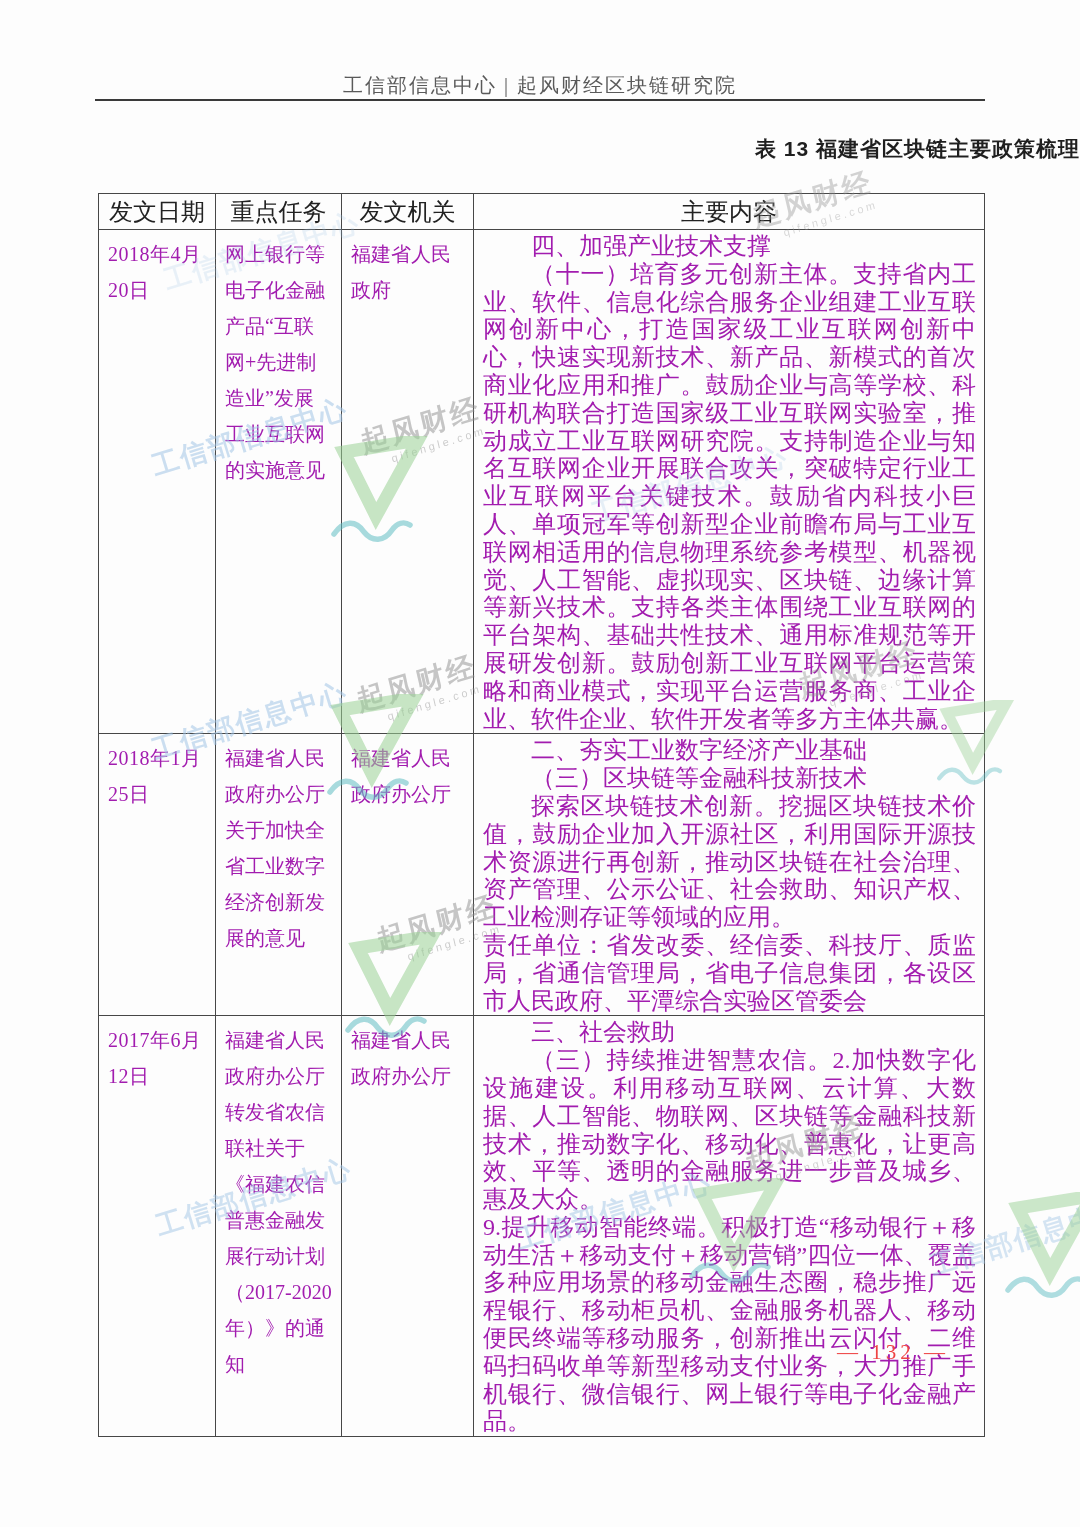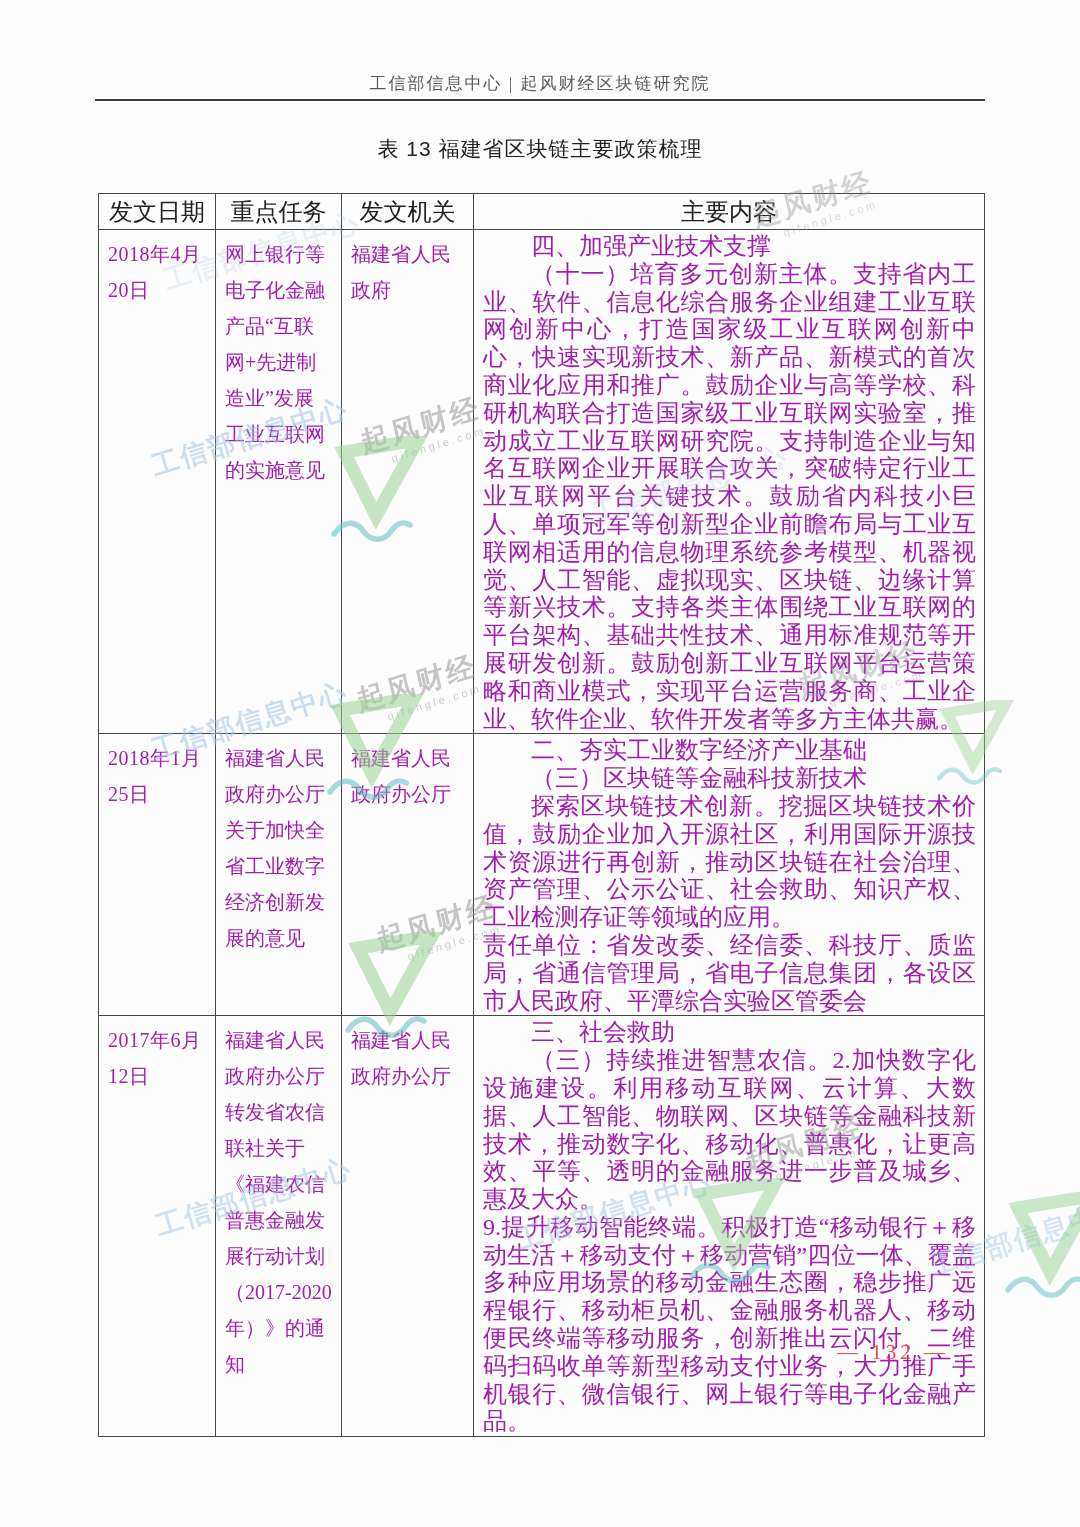--- a/index.html
+++ b/index.html
@@ -4,30 +4,30 @@
 <style>
   html,body{margin:0;padding:0;background:#e8e8e8;}
   .page{
     position:relative;width:1080px;height:1527px;margin:0 auto;
     background:#fdfdfd;overflow:hidden;
     font-family:"Liberation Serif","DejaVu Serif",serif;color:#2f2f2f;
   }
   
   .doc-header{
     position:absolute;left:0;top:72px;width:100%;text-align:center;
-    font-size:17px;color:#5a5a5a;letter-spacing:2px;
+    font-size:20px;color:#5a5a5a;letter-spacing:2px;
   }
   .header-rule{
     position:absolute;left:95px;top:99px;width:890px;height:2px;background:#3a3a3a;
   }
   
   .doc-title{
-    position:absolute;left:0;top:135px;width:100%;margin:0;text-align:center;
+    position:absolute;left:0;top:135px;width:100%;margin:0;text-align:right;
     font-family:"Liberation Sans","DejaVu Sans",sans-serif;
-    font-size:21px;font-weight:normal;color:#1f1f1f;letter-spacing:1px;
+    font-size:21px;font-weight:bold;color:#1f1f1f;letter-spacing:1px;
   }
   
   table.policy-table{
     position:absolute;left:98px;top:193px;width:886px;
     border-collapse:collapse;table-layout:fixed;background:transparent;
   }
   .policy-table th,.policy-table td{
     border:1.5px solid #474747;vertical-align:top;overflow:hidden;
     font-weight:normal;
   }

